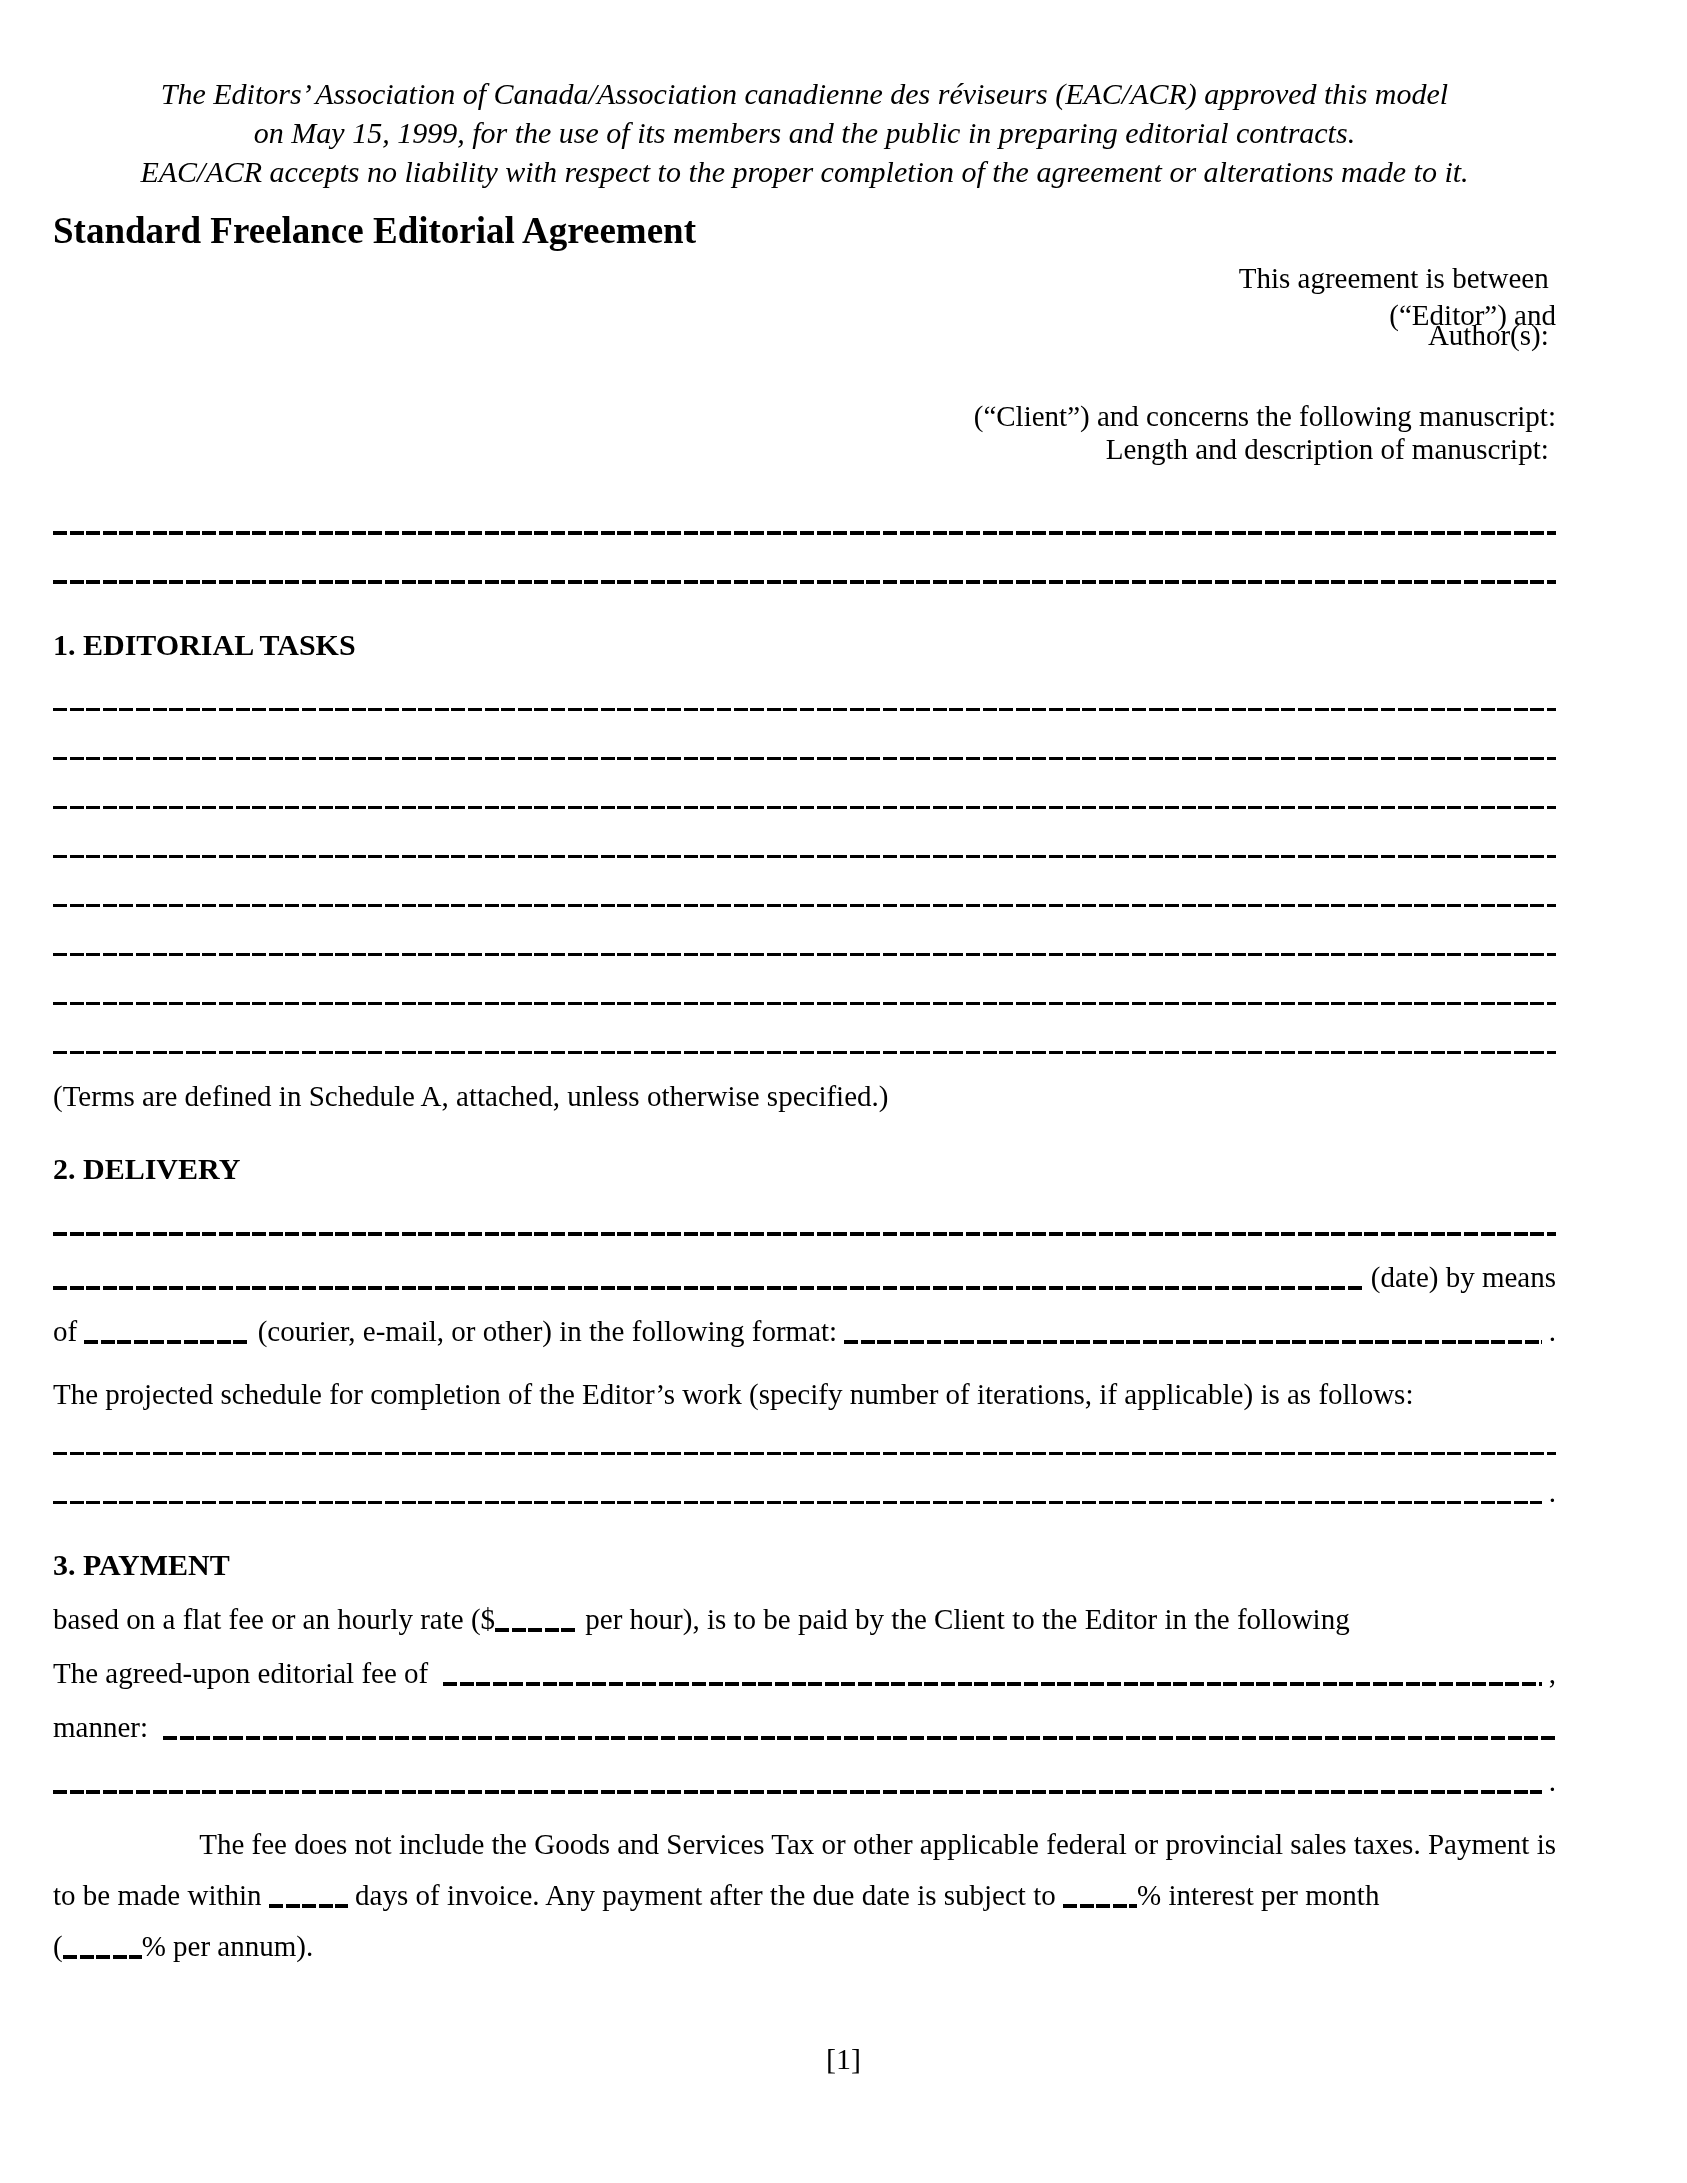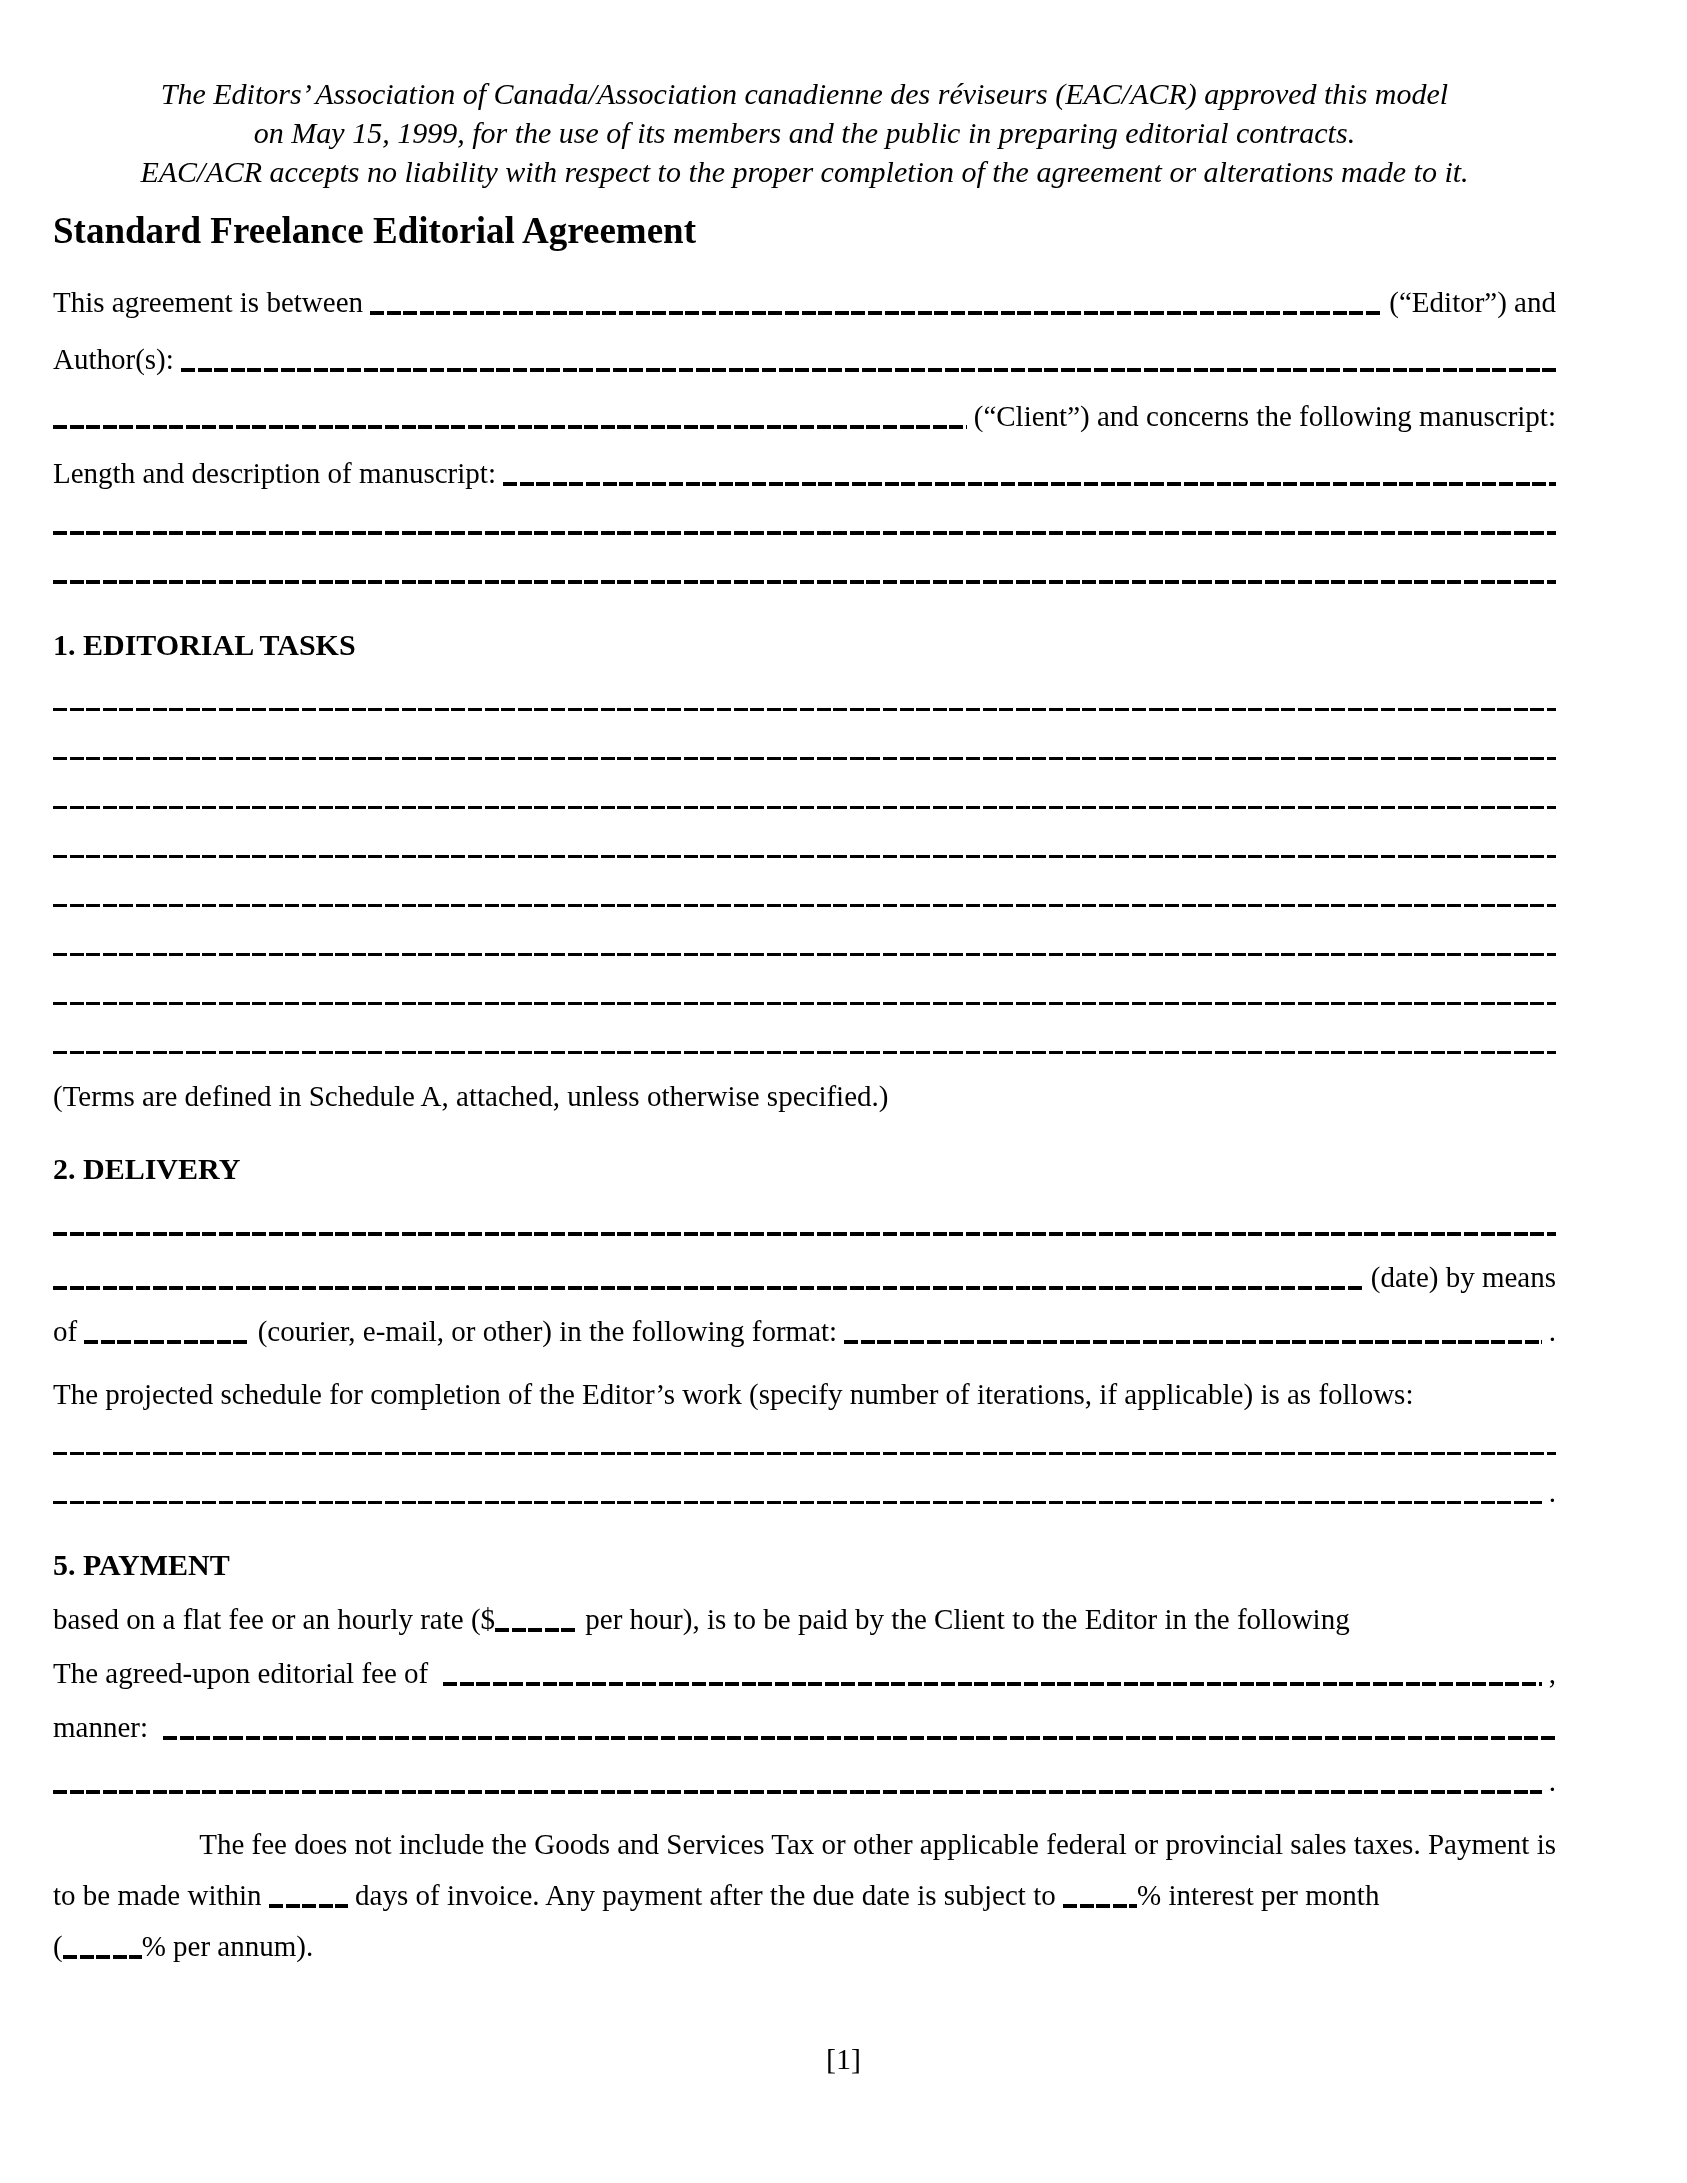--- a/index.html
+++ b/index.html
@@ -27,21 +27,21 @@
     font-size:37px;
     margin:17.5px 0 10.5px 0;
   }
   .line {
     display:flex;
     align-items:flex-end;
     height:54px;
   }
   .line span { white-space:pre; }
   .blank-row { height:49px; }
-  .tall { height:57px; }
+  .tall { height:57px;flex-direction:column; }
   .fill, .blank {
     height:3.5px;
     margin-bottom:4.4px;
     background:repeating-linear-gradient(90deg, #000 0 14px, rgba(0,0,0,0) 14px 16.6px);
   }
   .fill { flex:1 1 35px; }
   .blank { flex:0 0 auto; }
   .w190 { width:166px; }
   .w95  { width:83px; }
   .w90  { width:79px; }
@@ -149,21 +149,21 @@
     <span class="t">The projected schedule for completion of the Editor’s work (specify number of iterations, if applicable) is as follows:</span>
   </div>
   <div class="line blank-row">
       <div class="fill"></div>
     </div>
   <div class="line blank-row">
     <div class="fill"></div>
     <span class="t"> .</span>
   </div>
 
-  <div class="heading">5. PAYMENT</div>
+  <div class="heading">3. PAYMENT</div>
   <div class="line">
     <span class="t">based on a flat fee or an hourly rate ($</span>
     <div class="blank w95"></div>
     <span class="t"> per hour), is to be paid by the Client to the Editor in the following</span>
   </div>
   <div class="line">
     <span class="t">The agreed-upon editorial fee of  </span>
     <div class="fill"></div>
     <span class="t"> ,</span>
   </div>

